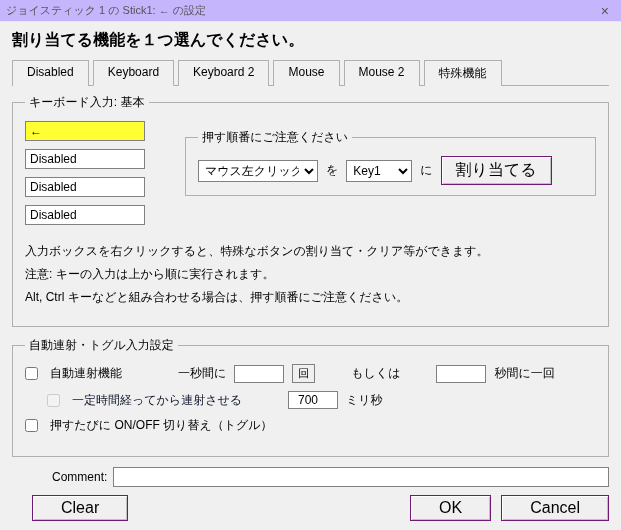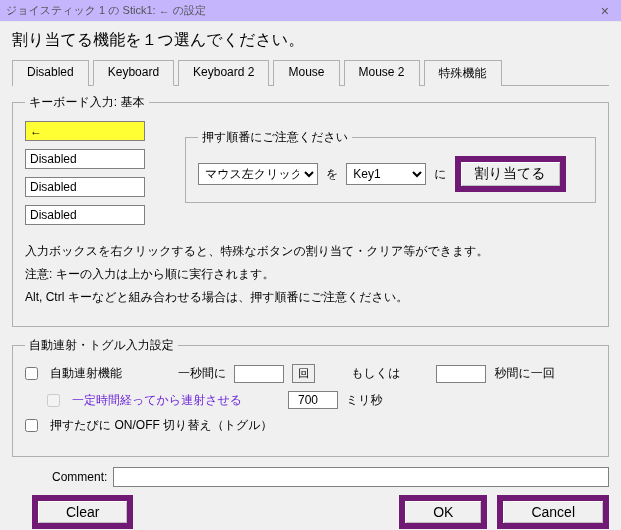--- a/index.html
+++ b/index.html
@@ -25,21 +25,21 @@
   .titlebar .spacer { flex: 1; }
   .close-x {
     font-size: 14px;
     color: #555;
     padding: 0 6px;
     cursor: default;
   }
   .content { padding: 8px 12px 10px 12px; }
   .heading {
     font-size: 16px;
-    font-weight: normal;
+    font-weight: bold;
     margin: 0 0 8px 0;
   }
   .tabs {
     display: flex;
     gap: 0;
     border-bottom: 1px solid #b0b0b0;
     margin-bottom: 2px;
   }
   .tab {
     padding: 4px 14px;
@@ -90,24 +90,24 @@
   .inner-row { display: flex; align-items: center; gap: 8px; margin-top:0;}
   select.combo {
     border: 1px solid #808080;
     background: #fff;
     font-size: 12px;
     font-family: inherit;
     height: 22px;
     padding: 0 2px;
   }
   .btn {
-    border: 6px solid #701a75;
+    border: 1px solid #701a75;
     background: #f0f0f0;
     padding: 3px 14px;
-    font-size: 14px;
+    font-size: 16px;
     font-family: inherit;
     box-shadow: inset 1px 1px 0 #fff, inset -1px -1px 0 #c0c0c0;
     cursor: default;
   }
   .notes p { margin: 6px 0; font-size:12px; }
   .auto-row {
     display: flex;
     align-items: center;
     gap: 8px;
     margin-bottom: 8px;
@@ -122,21 +122,21 @@
     padding: 0 9px;
     font-size: 12px;
   }
   .boxed {
     display: inline-block;
     border: 1px solid #808080;
     padding: 1px 5px;
     font-size: 11px;
     background:#f0f0f0;
   }
-  .disabled-text { color:#6d28d9; }
+  .disabled-text { color:#0f172a; }
   .comment-row { display:flex; align-items:center; gap:6px; margin-top:6px; padding-left:40px;}
   .comment-input {
     flex:1;
     height:20px;
     border:1px solid #808080;
     background:#fff;
   }
   .bottom-buttons {
     display:flex;
     gap:10px;
@@ -176,21 +176,21 @@
         <input class="txt" value="Disabled" style="">
         <input class="txt" value="Disabled" style="">
       </div>
       <fieldset class="inner-fieldset">
         <legend>押す順番にご注意ください</legend>
         <div class="inner-row">
           <select class="combo" style="width:120px">
             <option>マウス左クリック</option>
           </select>
           <span>を</span>
-          <select class="combo" style="width:80px">
+          <select class="combo" style="width:66px">
             <option>Key1</option>
           </select>
           <span>に</span>
           <button class="btn">割り当てる</button>
         </div>
       </fieldset>
     </div>
     <div class="notes" style="margin-top:18px">
       <p>入力ボックスを右クリックすると、特殊なボタンの割り当て・クリア等ができます。</p>
       <p>注意: キーの入力は上から順に実行されます。</p>

